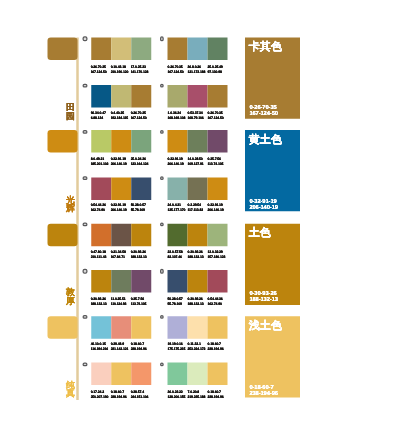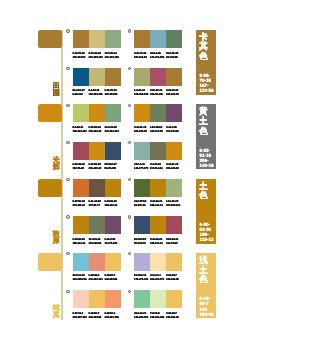--- a/index.html
+++ b/index.html
@@ -18,21 +18,21 @@
               text-shadow:0 0 0.22px currentColor,0 0 0.22px currentColor;}
   .pal{position:absolute;width:48px;height:32px;}
   .dot{position:absolute;left:-6.2px;top:-0.8px;width:3.4px;height:3.4px;border-radius:50%;
        border:1.05px solid #58585a;box-sizing:border-box;background:#d9d9d9;}
   .chips{position:absolute;left:0;top:0px;width:48px;height:18px;display:flex;}
   .chip{flex:1 1 0;height:18px;}
   .codes{position:absolute;left:0;top:20.5px;width:48px;display:flex;}
   .code{flex:1 1 0;font-size:2.8px;line-height:4.1px;color:#0d0b09;font-weight:bold;
         letter-spacing:-0.16px;white-space:nowrap;
         text-shadow:0 0 0.18px #0d0b09, 0 0 0.18px #0d0b09;}
-  .rblock{position:absolute;left:196px;width:20px;height:65px;}
+  .rblock{position:absolute;left:196px;width:40px;height:65px;padding-left:37px;}
   .rtitle{position:absolute;left:3px;top:3px;font-size:8.8px;line-height:9.8px;
           color:#ffffff;font-weight:bold;letter-spacing:0.1px;
           text-shadow:0 0 0.3px #fff,0 0 0.3px #fff,0 0 0.3px #fff;}
   .rcodes{position:absolute;left:3.5px;bottom:1.2px;font-size:4.6px;line-height:5.1px;color:#ffffff;font-weight:bold;letter-spacing:-0.07px;
           text-shadow:0 0 0.2px #fff, 0 0 0.2px #fff;}
 </style>
 </head>
 <body>
 
 <div class="page">
@@ -419,21 +419,21 @@
         </div>
       </div>
     </div>
 <div class="rblock" style="top: 29.5px; background: rgb(167, 124, 50);">
       <div class="rtitle">卡其色</div>
       <div class="rcodes">
         <div>0-26-70-35</div>
         <div>167-124-50</div>
       </div>
     </div>
-    <div class="rblock" style="top: 104.3px; background: #737373;">
+    <div class="rblock" style="top: 104.3px; background: #0369a1;">
       <div class="rtitle">黄土色</div>
       <div class="rcodes">
         <div>0-32-91-19</div>
         <div>206-140-19</div>
       </div>
     </div>
     <div class="rblock" style="top: 252.9px; background: rgb(238, 194, 96);">
       <div class="rtitle">浅土色</div>
       <div class="rcodes">
         <div>0-18-60-7</div>

